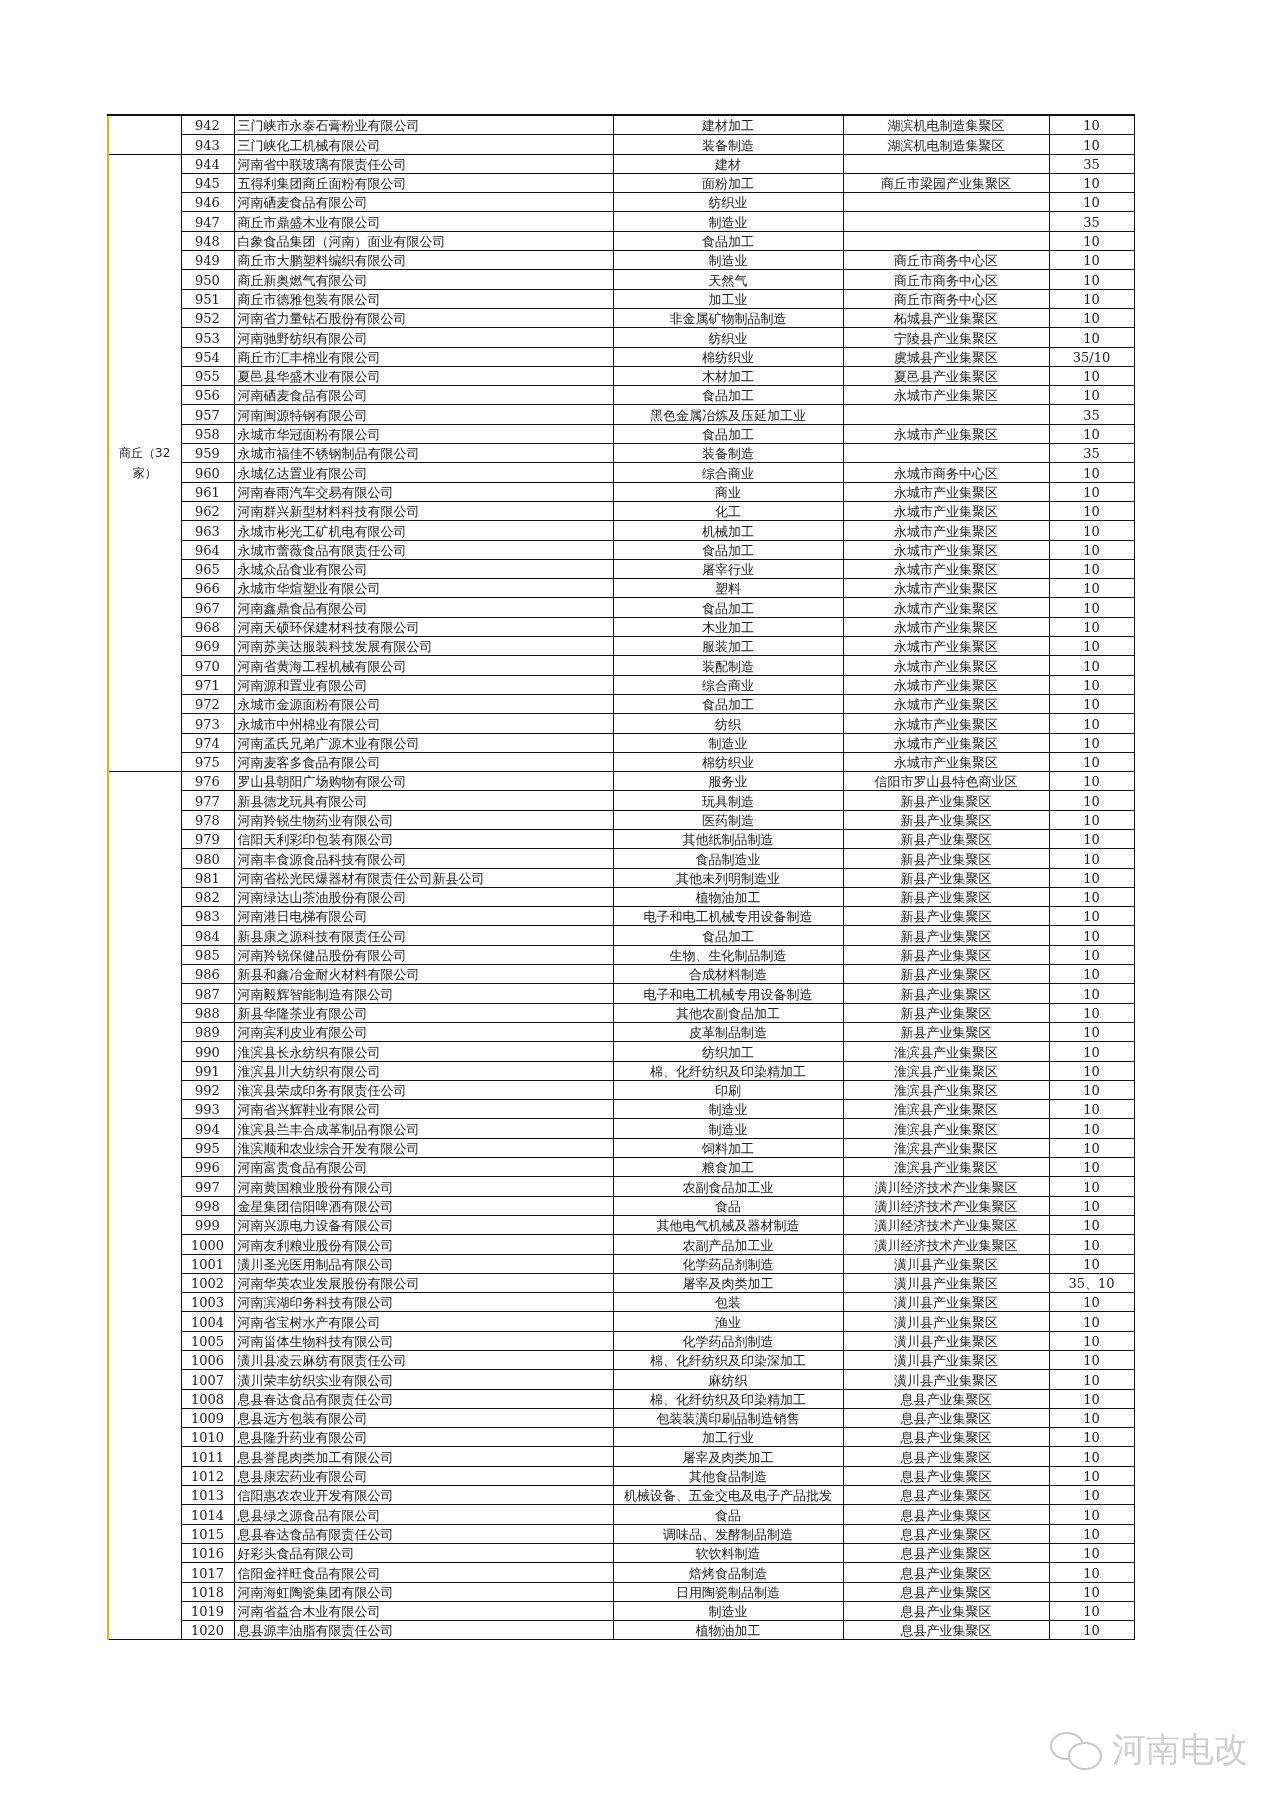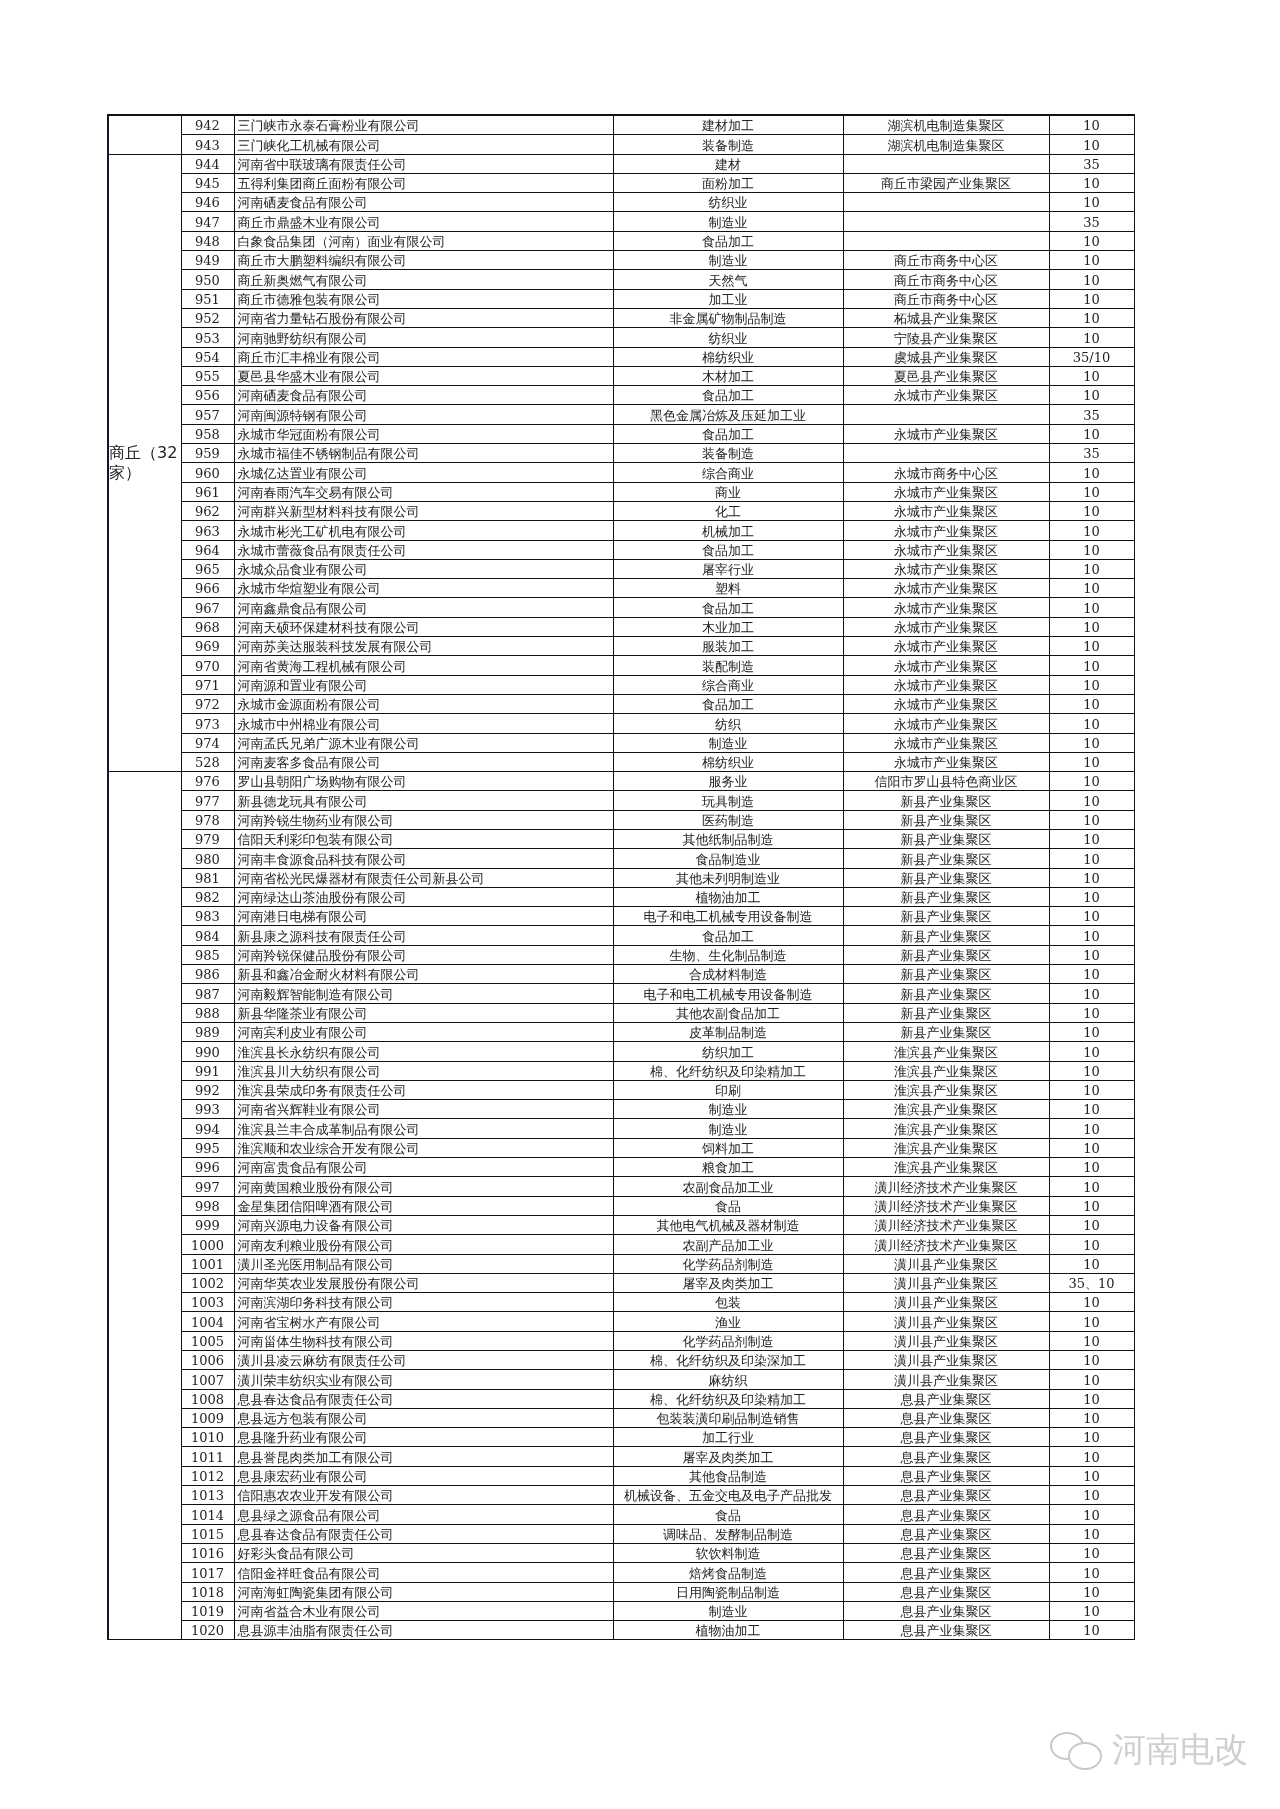--- a/index.html
+++ b/index.html
@@ -2,22 +2,22 @@
 <html><head>
 <meta charset="utf-8">
 <style>
   html, body { margin:0; padding:0; background:#ffffff; }
   body { width:1280px; height:1809px; position:relative; overflow:hidden;
          font-family:"DejaVu Serif","Liberation Serif",serif; color:#222; }
   .sheet { position:absolute; left:107px; top:114px; }
   table { border-collapse:collapse; table-layout:fixed;padding-left:48px; }
   td { border:1.5px solid #111; height:18.3px; padding:0; font-size:13px; line-height:16px;
        white-space:nowrap; overflow:hidden; vertical-align:bottom; }
-  td.grp { border-left:2px solid #0f172a; text-align:left; vertical-align:middle;
-           font-family:"DejaVu Sans","Liberation Sans",sans-serif; font-size:16px; line-height:20px; white-space:normal; }
+  td.grp { border-left:2px solid #eab308; text-align:center; vertical-align:middle;
+           font-family:"DejaVu Sans","Liberation Sans",sans-serif; font-size:12px; line-height:20px; white-space:normal; }
   td.num { text-align:center; }
   td.name { text-align:left; padding-left:3px; }
   td.ind, td.zone, td.val { text-align:center; }
   .tr-first td { border-top:2px solid #111; }
   .watermark { position:absolute; left:1050px; top:1727px; display:flex; align-items:center; gap:10px;
                color:#cfcfcf; font-family:"DejaVu Sans","Liberation Sans",sans-serif; font-size:34px;text-align:center; }
   .wm-icon { width:52px; height:36px; position:relative; }
   .wm-icon .b1, .wm-icon .b2 { position:absolute; border:2px solid #c9c9c9; border-radius:50%; background:#fff; }
   .wm-icon .b1 { left:0; top:0; width:30px; height:24px; }
   .wm-icon .b2 { left:18px; top:10px; width:30px; height:24px; }
@@ -263,21 +263,21 @@
           <td class="val">10</td>
         </tr>
         <tr>
           <td class="num">974</td>
           <td class="name">河南孟氏兄弟广源木业有限公司</td>
           <td class="ind">制造业</td>
           <td class="zone">永城市产业集聚区</td>
           <td class="val">10</td>
         </tr>
         <tr>
-          <td class="num">528</td>
+          <td class="num">975</td>
           <td class="name">河南麦客多食品有限公司</td>
           <td class="ind">棉纺织业</td>
           <td class="zone">永城市产业集聚区</td>
           <td class="val">10</td>
         </tr>
         <tr>
           <td class="grp" rowspan="45"></td>
           <td class="num">976</td>
           <td class="name">罗山县朝阳广场购物有限公司</td>
           <td class="ind">服务业</td>

